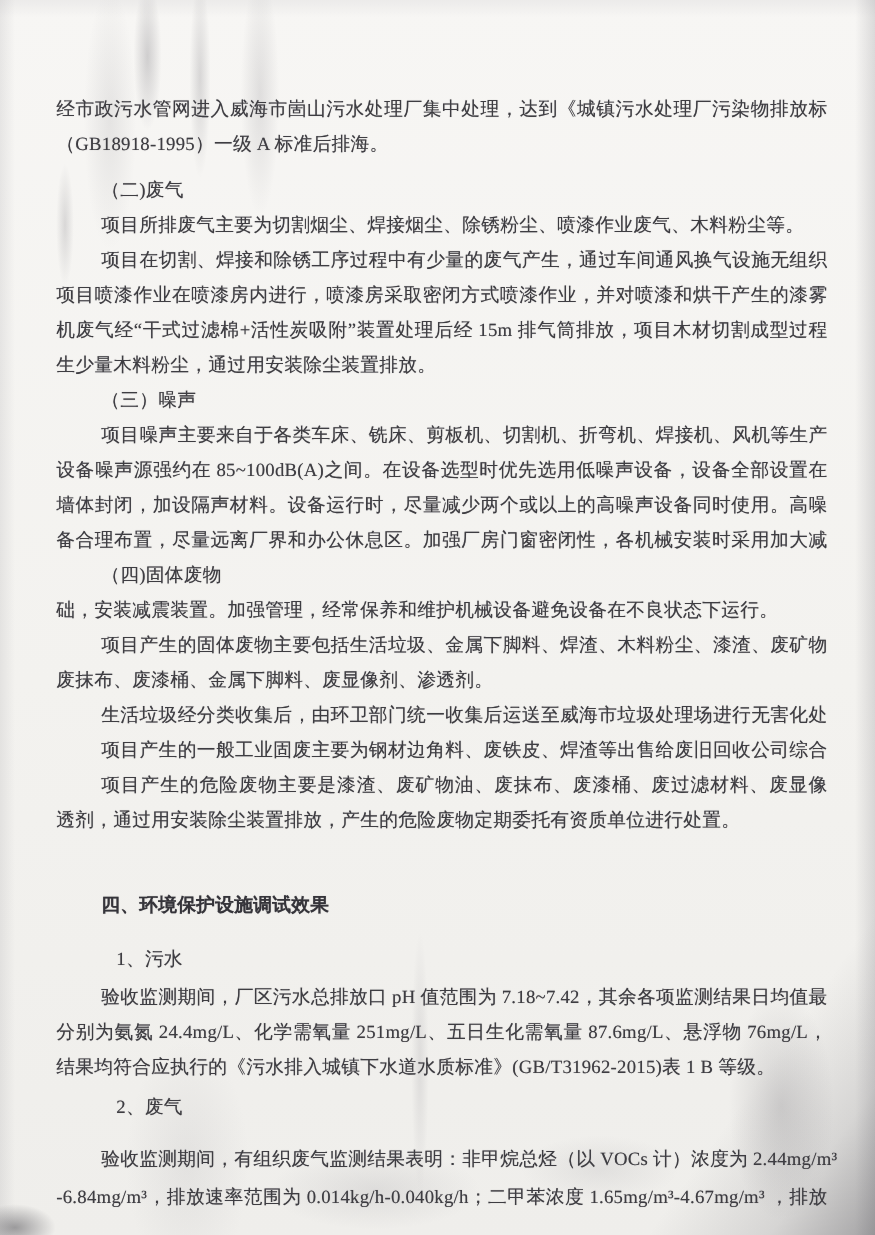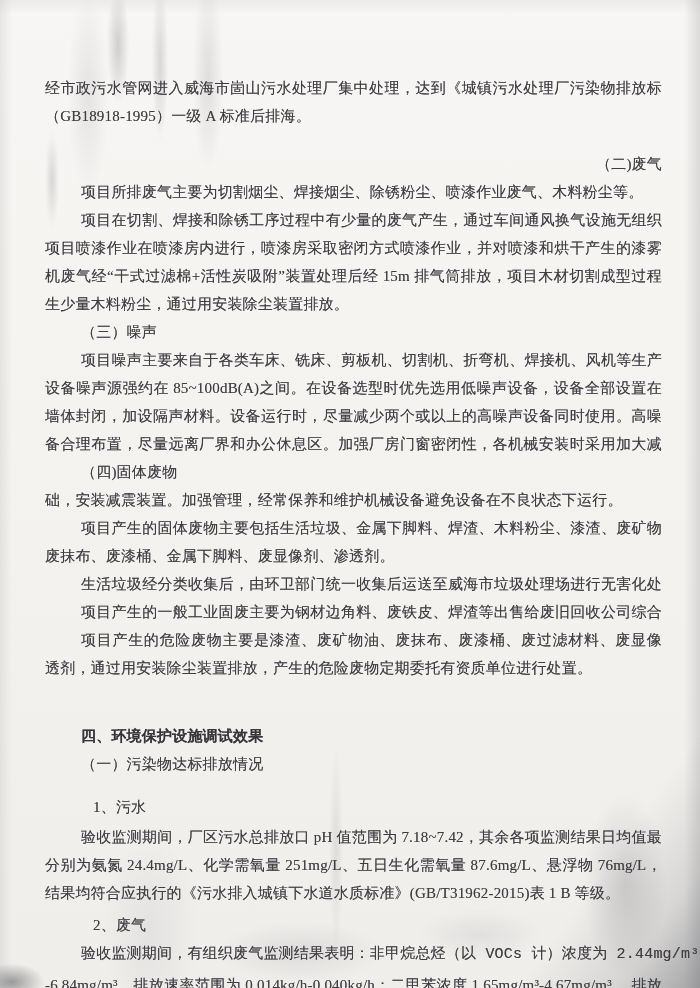--- a/index.html
+++ b/index.html
@@ -69,42 +69,41 @@
   }
 </style>
 </head>
 <body>
 
 <div class="page">
   <div class="texture"></div>
   <div class="content" id="doc-text">
       <div class="line fill">经市政污水管网进入威海市崮山污水处理厂集中处理，达到《城镇污水处理厂污染物排放标准》</div>
       <div class="line">（GB18918-1995）一级 A 标准后排海。</div>
-      <div class="line" style="padding-left: 36px; margin-top: 20px; text-align: right;">（二)废气</div>
+      <div class="line" style="padding-left: 36px; margin-top: 9px;">（二)废气</div>
       <div class="line" style="padding-left: 36px;">项目所排废气主要为切割烟尘、焊接烟尘、除锈粉尘、喷漆作业废气、木料粉尘等。</div>
       <div class="line fill" style="padding-left: 36px;">项目在切割、焊接和除锈工序过程中有少量的废气产生，通过车间通风换气设施无组织排放。</div>
       <div class="line fill">项目喷漆作业在喷漆房内进行，喷漆房采取密闭方式喷漆作业，并对喷漆和烘干产生的漆雾和有</div>
       <div class="line fill">机废气经“干式过滤棉+活性炭吸附”装置处理后经 15m 排气筒排放，项目木材切割成型过程中产</div>
       <div class="line">生少量木料粉尘，通过用安装除尘装置排放。</div>
       <div class="line" style="padding-left: 36px;">（三）噪声</div>
       <div class="line fill" style="padding-left: 36px;">项目噪声主要来自于各类车床、铣床、剪板机、切割机、折弯机、焊接机、风机等生产设备，</div>
       <div class="line fill">设备噪声源强约在 85~100dB(A)之间。在设备选型时优先选用低噪声设备，设备全部设置在室内，</div>
       <div class="line fill">墙体封闭，加设隔声材料。设备运行时，尽量减少两个或以上的高噪声设备同时使用。高噪声设</div>
       <div class="line fill">备合理布置，尽量远离厂界和办公休息区。加强厂房门窗密闭性，各机械安装时采用加大减震基</div>
       <div class="line" style="padding-left: 36px;">（四)固体废物</div>
       <div class="line">础，安装减震装置。加强管理，经常保养和维护机械设备避免设备在不良状态下运行。</div>
       <div class="line fill" style="padding-left: 36px;">项目产生的固体废物主要包括生活垃圾、金属下脚料、焊渣、木料粉尘、漆渣、废矿物油、</div>
       <div class="line">废抹布、废漆桶、金属下脚料、废显像剂、渗透剂。</div>
       <div class="line fill" style="padding-left: 36px;">生活垃圾经分类收集后，由环卫部门统一收集后运送至威海市垃圾处理场进行无害化处理。</div>
       <div class="line fill" style="padding-left: 36px;">项目产生的一般工业固废主要为钢材边角料、废铁皮、焊渣等出售给废旧回收公司综合利用。</div>
       <div class="line fill" style="padding-left: 36px;">项目产生的危险废物主要是漆渣、废矿物油、废抹布、废漆桶、废过滤材料、废显像剂、渗</div>
       <div class="line">透剂，通过用安装除尘装置排放，产生的危险废物定期委托有资质单位进行处置。</div>
       <div class="line bold" style="padding-left: 36px; margin-top: 40px;">四、环境保护设施调试效果</div>
-      <div class="line" style="padding-left: 36px;">（一）污染物达标排放情况</div>
       <div class="line" style="padding-left: 48px; margin-top: 15px;">1、污水</div>
       <div class="line fill" style="padding-left: 36px; margin-top: 2px;">验收监测期间，厂区污水总排放口 pH 值范围为 7.18~7.42，其余各项监测结果日均值最大值</div>
       <div class="line fill">分别为氨氮 24.4mg/L、化学需氧量 251mg/L、五日生化需氧量 87.6mg/L、悬浮物 76mg/L，监测</div>
       <div class="line">结果均符合应执行的《污水排入城镇下水道水质标准》(GB/T31962-2015)表 1 B 等级。</div>
       <div class="line" style="padding-left: 48px; margin-top: 4px;">2、废气</div>
-      <div class="line" style="padding-left: 36px; margin-top: 2px; font-family: Liberation Mono, monospace;">验收监测期间，有组织废气监测结果表明：非甲烷总烃（以 VOCs 计）浓度为 2.44mg/m³</div>
+      <div class="line" style="padding-left: 36px; margin-top: 14px;">验收监测期间，有组织废气监测结果表明：非甲烷总烃（以 VOCs 计）浓度为 2.44mg/m³</div>
       <div class="line fill" style="margin-top: 2px;">-6.84mg/m³，排放速率范围为 0.014kg/h-0.040kg/h；二甲苯浓度 1.65mg/m³-4.67mg/m³ ，排放速率</div>
     </div>
 </div>
 
 </body></html>

